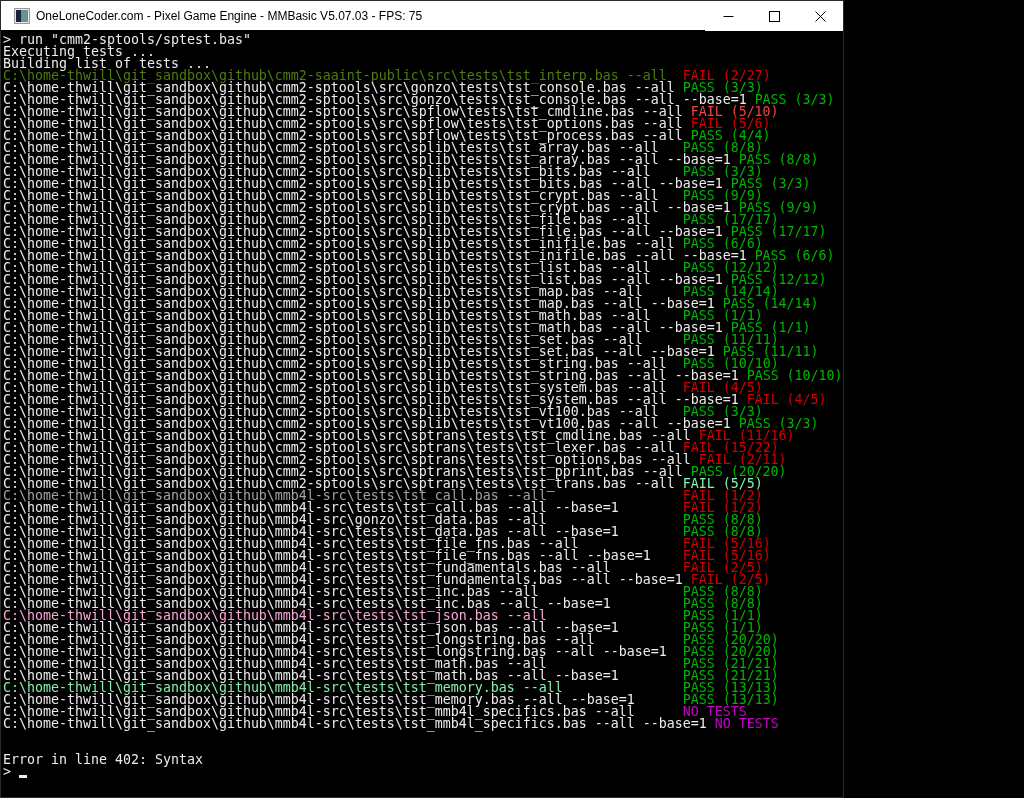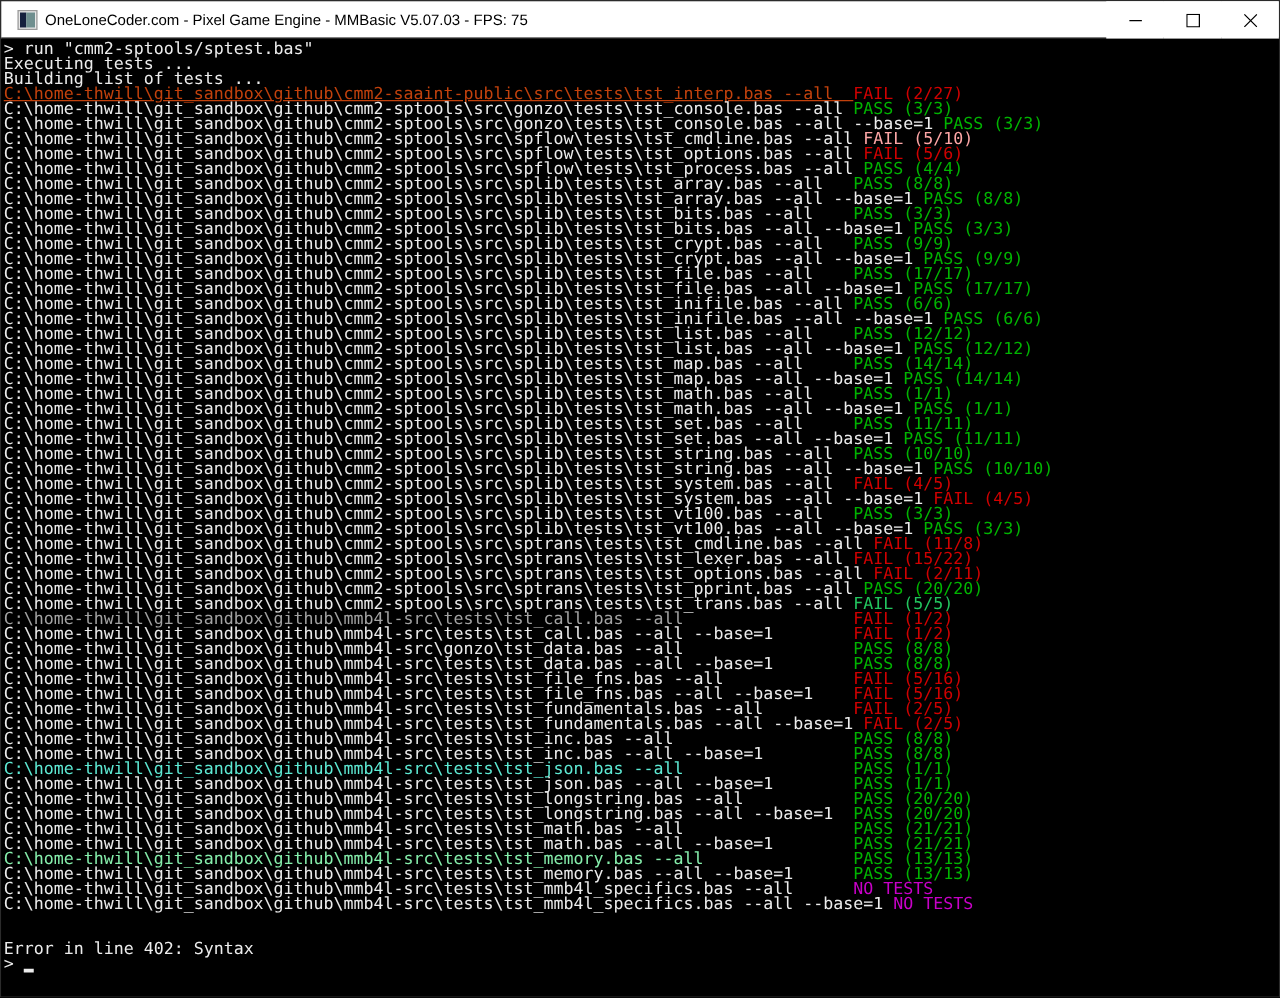--- a/index.html
+++ b/index.html
@@ -1,18 +1,18 @@
 <!DOCTYPE html>
 <html><head>
 <meta charset="utf-8">
 <style>
   * { margin: 0; padding: 0; box-sizing: border-box; }
   html, body { width: 1024px; height: 798px; background: #000; overflow: hidden; }
   .window {
-    width: 1024px; height: 798px;
+    width: 844px; height: 798px;
     border: 1px solid #2b2b2b;
     position: relative;
     font-family: "Liberation Sans", sans-serif;
   }
   
   .titlebar {
     position: absolute; top: 0; left: 0; right: 0; height: 30px;
     background: #ffffff; color: #000;
     display: flex; align-items: center;
     border-bottom: 1px solid #000;
@@ -89,24 +89,24 @@
         </span>
       </div>
     </div>
   </div>
 
   <div class="terminal">
     <div id="term-out">
         <div class="line"><span style="color: rgb(236, 236, 236);">&gt; run "cmm2-sptools/sptest.bas"</span></div>
         <div class="line"><span style="color: rgb(236, 236, 236);">Executing tests ...</span></div>
         <div class="line"><span style="color: rgb(236, 236, 236);">Building list of tests ...</span></div>
-        <div class="line"><span style="color: #c2410c; text-decoration: underline;">C:\home-thwill\git_sandbox\github\cmm2-saaint-public\src\tests\tst_interp.bas --all  </span><span style="color: rgb(208, 0, 0);">FAIL (2/27)</span></div>
+        <div class="line"><span style="color: #4d7c0f;">C:\home-thwill\git_sandbox\github\cmm2-saaint-public\src\tests\tst_interp.bas --all  </span><span style="color: rgb(208, 0, 0);">FAIL (2/27)</span></div>
         <div class="line"><span style="color: rgb(236, 236, 236);">C:\home-thwill\git_sandbox\github\cmm2-sptools\src\gonzo\tests\tst_console.bas --all </span><span style="color: rgb(0, 180, 0);">PASS (3/3)</span></div>
         <div class="line"><span style="color: rgb(236, 236, 236);">C:\home-thwill\git_sandbox\github\cmm2-sptools\src\gonzo\tests\tst_console.bas --all --base=1 </span><span style="color: rgb(0, 180, 0);">PASS (3/3)</span></div>
-        <div class="line"><span style="color: rgb(236, 236, 236);">C:\home-thwill\git_sandbox\github\cmm2-sptools\src\spflow\tests\tst_cmdline.bas --all </span><span style="color: #fca5a5;">FAIL (5/10)</span></div>
+        <div class="line"><span style="color: rgb(236, 236, 236);">C:\home-thwill\git_sandbox\github\cmm2-sptools\src\spflow\tests\tst_cmdline.bas --all </span><span style="color: #ef4444;">FAIL (5/10)</span></div>
         <div class="line"><span style="color: rgb(236, 236, 236);">C:\home-thwill\git_sandbox\github\cmm2-sptools\src\spflow\tests\tst_options.bas --all </span><span style="color: rgb(208, 0, 0);">FAIL (5/6)</span></div>
         <div class="line"><span style="color: rgb(236, 236, 236);">C:\home-thwill\git_sandbox\github\cmm2-sptools\src\spflow\tests\tst_process.bas --all </span><span style="color: rgb(0, 180, 0);">PASS (4/4)</span></div>
         <div class="line"><span style="color: rgb(236, 236, 236);">C:\home-thwill\git_sandbox\github\cmm2-sptools\src\splib\tests\tst_array.bas --all   </span><span style="color: rgb(0, 180, 0);">PASS (8/8)</span></div>
         <div class="line"><span style="color: rgb(236, 236, 236);">C:\home-thwill\git_sandbox\github\cmm2-sptools\src\splib\tests\tst_array.bas --all --base=1 </span><span style="color: rgb(0, 180, 0);">PASS (8/8)</span></div>
         <div class="line"><span style="color: rgb(236, 236, 236);">C:\home-thwill\git_sandbox\github\cmm2-sptools\src\splib\tests\tst_bits.bas --all    </span><span style="color: rgb(0, 180, 0);">PASS (3/3)</span></div>
         <div class="line"><span style="color: rgb(236, 236, 236);">C:\home-thwill\git_sandbox\github\cmm2-sptools\src\splib\tests\tst_bits.bas --all --base=1 </span><span style="color: rgb(0, 180, 0);">PASS (3/3)</span></div>
         <div class="line"><span style="color: rgb(236, 236, 236);">C:\home-thwill\git_sandbox\github\cmm2-sptools\src\splib\tests\tst_crypt.bas --all   </span><span style="color: rgb(0, 180, 0);">PASS (9/9)</span></div>
         <div class="line"><span style="color: rgb(236, 236, 236);">C:\home-thwill\git_sandbox\github\cmm2-sptools\src\splib\tests\tst_crypt.bas --all --base=1 </span><span style="color: rgb(0, 180, 0);">PASS (9/9)</span></div>
         <div class="line"><span style="color: rgb(236, 236, 236);">C:\home-thwill\git_sandbox\github\cmm2-sptools\src\splib\tests\tst_file.bas --all    </span><span style="color: rgb(0, 180, 0);">PASS (17/17)</span></div>
         <div class="line"><span style="color: rgb(236, 236, 236);">C:\home-thwill\git_sandbox\github\cmm2-sptools\src\splib\tests\tst_file.bas --all --base=1 </span><span style="color: rgb(0, 180, 0);">PASS (17/17)</span></div>
@@ -119,36 +119,36 @@
         <div class="line"><span style="color: rgb(236, 236, 236);">C:\home-thwill\git_sandbox\github\cmm2-sptools\src\splib\tests\tst_math.bas --all    </span><span style="color: rgb(0, 180, 0);">PASS (1/1)</span></div>
         <div class="line"><span style="color: rgb(236, 236, 236);">C:\home-thwill\git_sandbox\github\cmm2-sptools\src\splib\tests\tst_math.bas --all --base=1 </span><span style="color: rgb(0, 180, 0);">PASS (1/1)</span></div>
         <div class="line"><span style="color: rgb(236, 236, 236);">C:\home-thwill\git_sandbox\github\cmm2-sptools\src\splib\tests\tst_set.bas --all     </span><span style="color: rgb(0, 180, 0);">PASS (11/11)</span></div>
         <div class="line"><span style="color: rgb(236, 236, 236);">C:\home-thwill\git_sandbox\github\cmm2-sptools\src\splib\tests\tst_set.bas --all --base=1 </span><span style="color: rgb(0, 180, 0);">PASS (11/11)</span></div>
         <div class="line"><span style="color: rgb(236, 236, 236);">C:\home-thwill\git_sandbox\github\cmm2-sptools\src\splib\tests\tst_string.bas --all  </span><span style="color: rgb(0, 180, 0);">PASS (10/10)</span></div>
         <div class="line"><span style="color: rgb(236, 236, 236);">C:\home-thwill\git_sandbox\github\cmm2-sptools\src\splib\tests\tst_string.bas --all --base=1 </span><span style="color: rgb(0, 180, 0);">PASS (10/10)</span></div>
         <div class="line"><span style="color: rgb(236, 236, 236);">C:\home-thwill\git_sandbox\github\cmm2-sptools\src\splib\tests\tst_system.bas --all  </span><span style="color: rgb(208, 0, 0);">FAIL (4/5)</span></div>
         <div class="line"><span style="color: rgb(236, 236, 236);">C:\home-thwill\git_sandbox\github\cmm2-sptools\src\splib\tests\tst_system.bas --all --base=1 </span><span style="color: rgb(208, 0, 0);">FAIL (4/5)</span></div>
         <div class="line"><span style="color: rgb(236, 236, 236);">C:\home-thwill\git_sandbox\github\cmm2-sptools\src\splib\tests\tst_vt100.bas --all   </span><span style="color: rgb(0, 180, 0);">PASS (3/3)</span></div>
         <div class="line"><span style="color: rgb(236, 236, 236);">C:\home-thwill\git_sandbox\github\cmm2-sptools\src\splib\tests\tst_vt100.bas --all --base=1 </span><span style="color: rgb(0, 180, 0);">PASS (3/3)</span></div>
-        <div class="line"><span style="color: rgb(236, 236, 236);">C:\home-thwill\git_sandbox\github\cmm2-sptools\src\sptrans\tests\tst_cmdline.bas --all </span><span style="color: rgb(208, 0, 0);">FAIL (11/8)</span></div>
+        <div class="line"><span style="color: rgb(236, 236, 236);">C:\home-thwill\git_sandbox\github\cmm2-sptools\src\sptrans\tests\tst_cmdline.bas --all </span><span style="color: rgb(208, 0, 0);">FAIL (11/16)</span></div>
         <div class="line"><span style="color: rgb(236, 236, 236);">C:\home-thwill\git_sandbox\github\cmm2-sptools\src\sptrans\tests\tst_lexer.bas --all </span><span style="color: rgb(208, 0, 0);">FAIL (15/22)</span></div>
         <div class="line"><span style="color: rgb(236, 236, 236);">C:\home-thwill\git_sandbox\github\cmm2-sptools\src\sptrans\tests\tst_options.bas --all </span><span style="color: rgb(208, 0, 0);">FAIL (2/11)</span></div>
         <div class="line"><span style="color: rgb(236, 236, 236);">C:\home-thwill\git_sandbox\github\cmm2-sptools\src\sptrans\tests\tst_pprint.bas --all </span><span style="color: rgb(0, 180, 0);">PASS (20/20)</span></div>
-        <div class="line"><span style="color: rgb(236, 236, 236);">C:\home-thwill\git_sandbox\github\cmm2-sptools\src\sptrans\tests\tst_trans.bas --all </span><span style="color: #22c55e;">FAIL (5/5)</span></div>
+        <div class="line"><span style="color: rgb(236, 236, 236);">C:\home-thwill\git_sandbox\github\cmm2-sptools\src\sptrans\tests\tst_trans.bas --all </span><span style="color: #86efac;">FAIL (5/5)</span></div>
         <div class="line"><span style="color: #a3a3a3;">C:\home-thwill\git_sandbox\github\mmb4l-src\tests\tst_call.bas --all                 </span><span style="color: rgb(208, 0, 0);">FAIL (1/2)</span></div>
         <div class="line"><span style="color: rgb(236, 236, 236);">C:\home-thwill\git_sandbox\github\mmb4l-src\tests\tst_call.bas --all --base=1        </span><span style="color: rgb(208, 0, 0);">FAIL (1/2)</span></div>
         <div class="line"><span style="color: rgb(236, 236, 236);">C:\home-thwill\git_sandbox\github\mmb4l-src\gonzo\tst_data.bas --all                 </span><span style="color: rgb(0, 180, 0);">PASS (8/8)</span></div>
         <div class="line"><span style="color: rgb(236, 236, 236);">C:\home-thwill\git_sandbox\github\mmb4l-src\tests\tst_data.bas --all --base=1        </span><span style="color: rgb(0, 180, 0);">PASS (8/8)</span></div>
         <div class="line"><span style="color: rgb(236, 236, 236);">C:\home-thwill\git_sandbox\github\mmb4l-src\tests\tst_file_fns.bas --all             </span><span style="color: rgb(208, 0, 0);">FAIL (5/16)</span></div>
         <div class="line"><span style="color: rgb(236, 236, 236);">C:\home-thwill\git_sandbox\github\mmb4l-src\tests\tst_file_fns.bas --all --base=1    </span><span style="color: rgb(208, 0, 0);">FAIL (5/16)</span></div>
         <div class="line"><span style="color: rgb(236, 236, 236);">C:\home-thwill\git_sandbox\github\mmb4l-src\tests\tst_fundamentals.bas --all         </span><span style="color: rgb(208, 0, 0);">FAIL (2/5)</span></div>
         <div class="line"><span style="color: rgb(236, 236, 236);">C:\home-thwill\git_sandbox\github\mmb4l-src\tests\tst_fundamentals.bas --all --base=1 </span><span style="color: rgb(208, 0, 0);">FAIL (2/5)</span></div>
         <div class="line"><span style="color: rgb(236, 236, 236);">C:\home-thwill\git_sandbox\github\mmb4l-src\tests\tst_inc.bas --all                  </span><span style="color: rgb(0, 180, 0);">PASS (8/8)</span></div>
         <div class="line"><span style="color: rgb(236, 236, 236);">C:\home-thwill\git_sandbox\github\mmb4l-src\tests\tst_inc.bas --all --base=1         </span><span style="color: rgb(0, 180, 0);">PASS (8/8)</span></div>
-        <div class="line"><span style="color: #5eead4;">C:\home-thwill\git_sandbox\github\mmb4l-src\tests\tst_json.bas --all                 </span><span style="color: rgb(0, 180, 0);">PASS (1/1)</span></div>
+        <div class="line"><span style="color: #f9a8d4;">C:\home-thwill\git_sandbox\github\mmb4l-src\tests\tst_json.bas --all                 </span><span style="color: rgb(0, 180, 0);">PASS (1/1)</span></div>
         <div class="line"><span style="color: rgb(236, 236, 236);">C:\home-thwill\git_sandbox\github\mmb4l-src\tests\tst_json.bas --all --base=1        </span><span style="color: rgb(0, 180, 0);">PASS (1/1)</span></div>
         <div class="line"><span style="color: rgb(236, 236, 236);">C:\home-thwill\git_sandbox\github\mmb4l-src\tests\tst_longstring.bas --all           </span><span style="color: rgb(0, 180, 0);">PASS (20/20)</span></div>
         <div class="line"><span style="color: rgb(236, 236, 236);">C:\home-thwill\git_sandbox\github\mmb4l-src\tests\tst_longstring.bas --all --base=1  </span><span style="color: rgb(0, 180, 0);">PASS (20/20)</span></div>
         <div class="line"><span style="color: rgb(236, 236, 236);">C:\home-thwill\git_sandbox\github\mmb4l-src\tests\tst_math.bas --all                 </span><span style="color: rgb(0, 180, 0);">PASS (21/21)</span></div>
         <div class="line"><span style="color: rgb(236, 236, 236);">C:\home-thwill\git_sandbox\github\mmb4l-src\tests\tst_math.bas --all --base=1        </span><span style="color: rgb(0, 180, 0);">PASS (21/21)</span></div>
         <div class="line"><span style="color: #86efac;">C:\home-thwill\git_sandbox\github\mmb4l-src\tests\tst_memory.bas --all               </span><span style="color: rgb(0, 180, 0);">PASS (13/13)</span></div>
         <div class="line"><span style="color: rgb(236, 236, 236);">C:\home-thwill\git_sandbox\github\mmb4l-src\tests\tst_memory.bas --all --base=1      </span><span style="color: rgb(0, 180, 0);">PASS (13/13)</span></div>
         <div class="line"><span style="color: rgb(236, 236, 236);">C:\home-thwill\git_sandbox\github\mmb4l-src\tests\tst_mmb4l_specifics.bas --all      </span><span style="color: rgb(200, 0, 200);">NO TESTS</span></div>
         <div class="line"><span style="color: rgb(236, 236, 236);">C:\home-thwill\git_sandbox\github\mmb4l-src\tests\tst_mmb4l_specifics.bas --all --base=1 </span><span style="color: rgb(200, 0, 200);">NO TESTS</span></div>
         <div class="line"><span style="color: rgb(236, 236, 236);"> </span></div>

